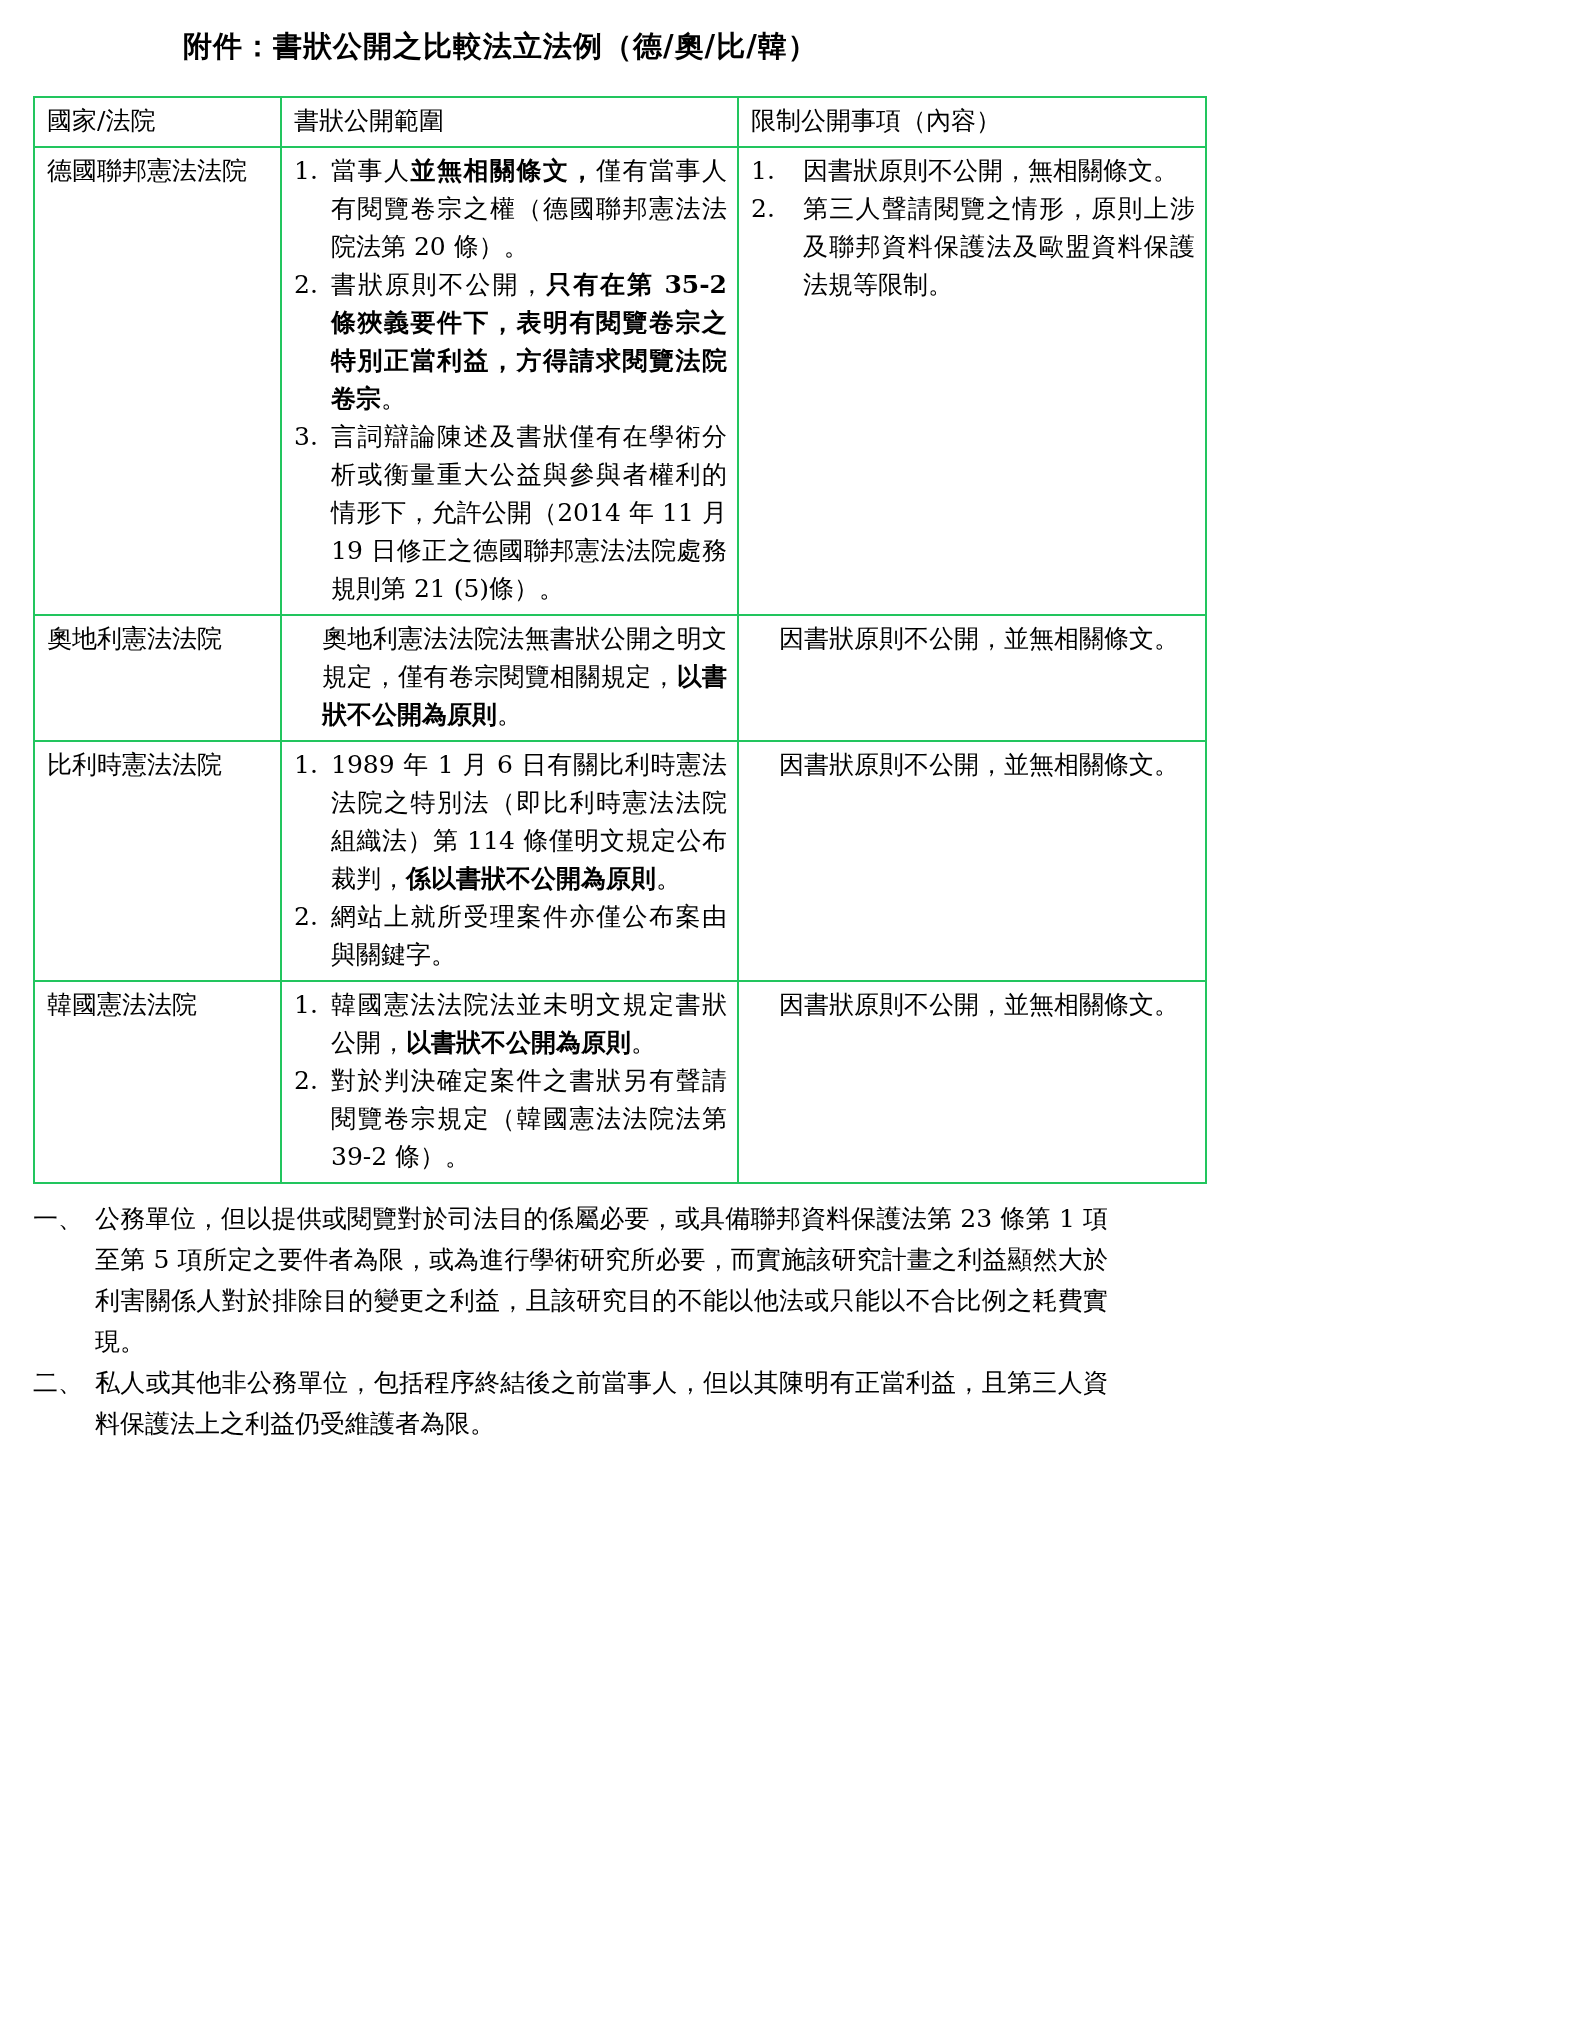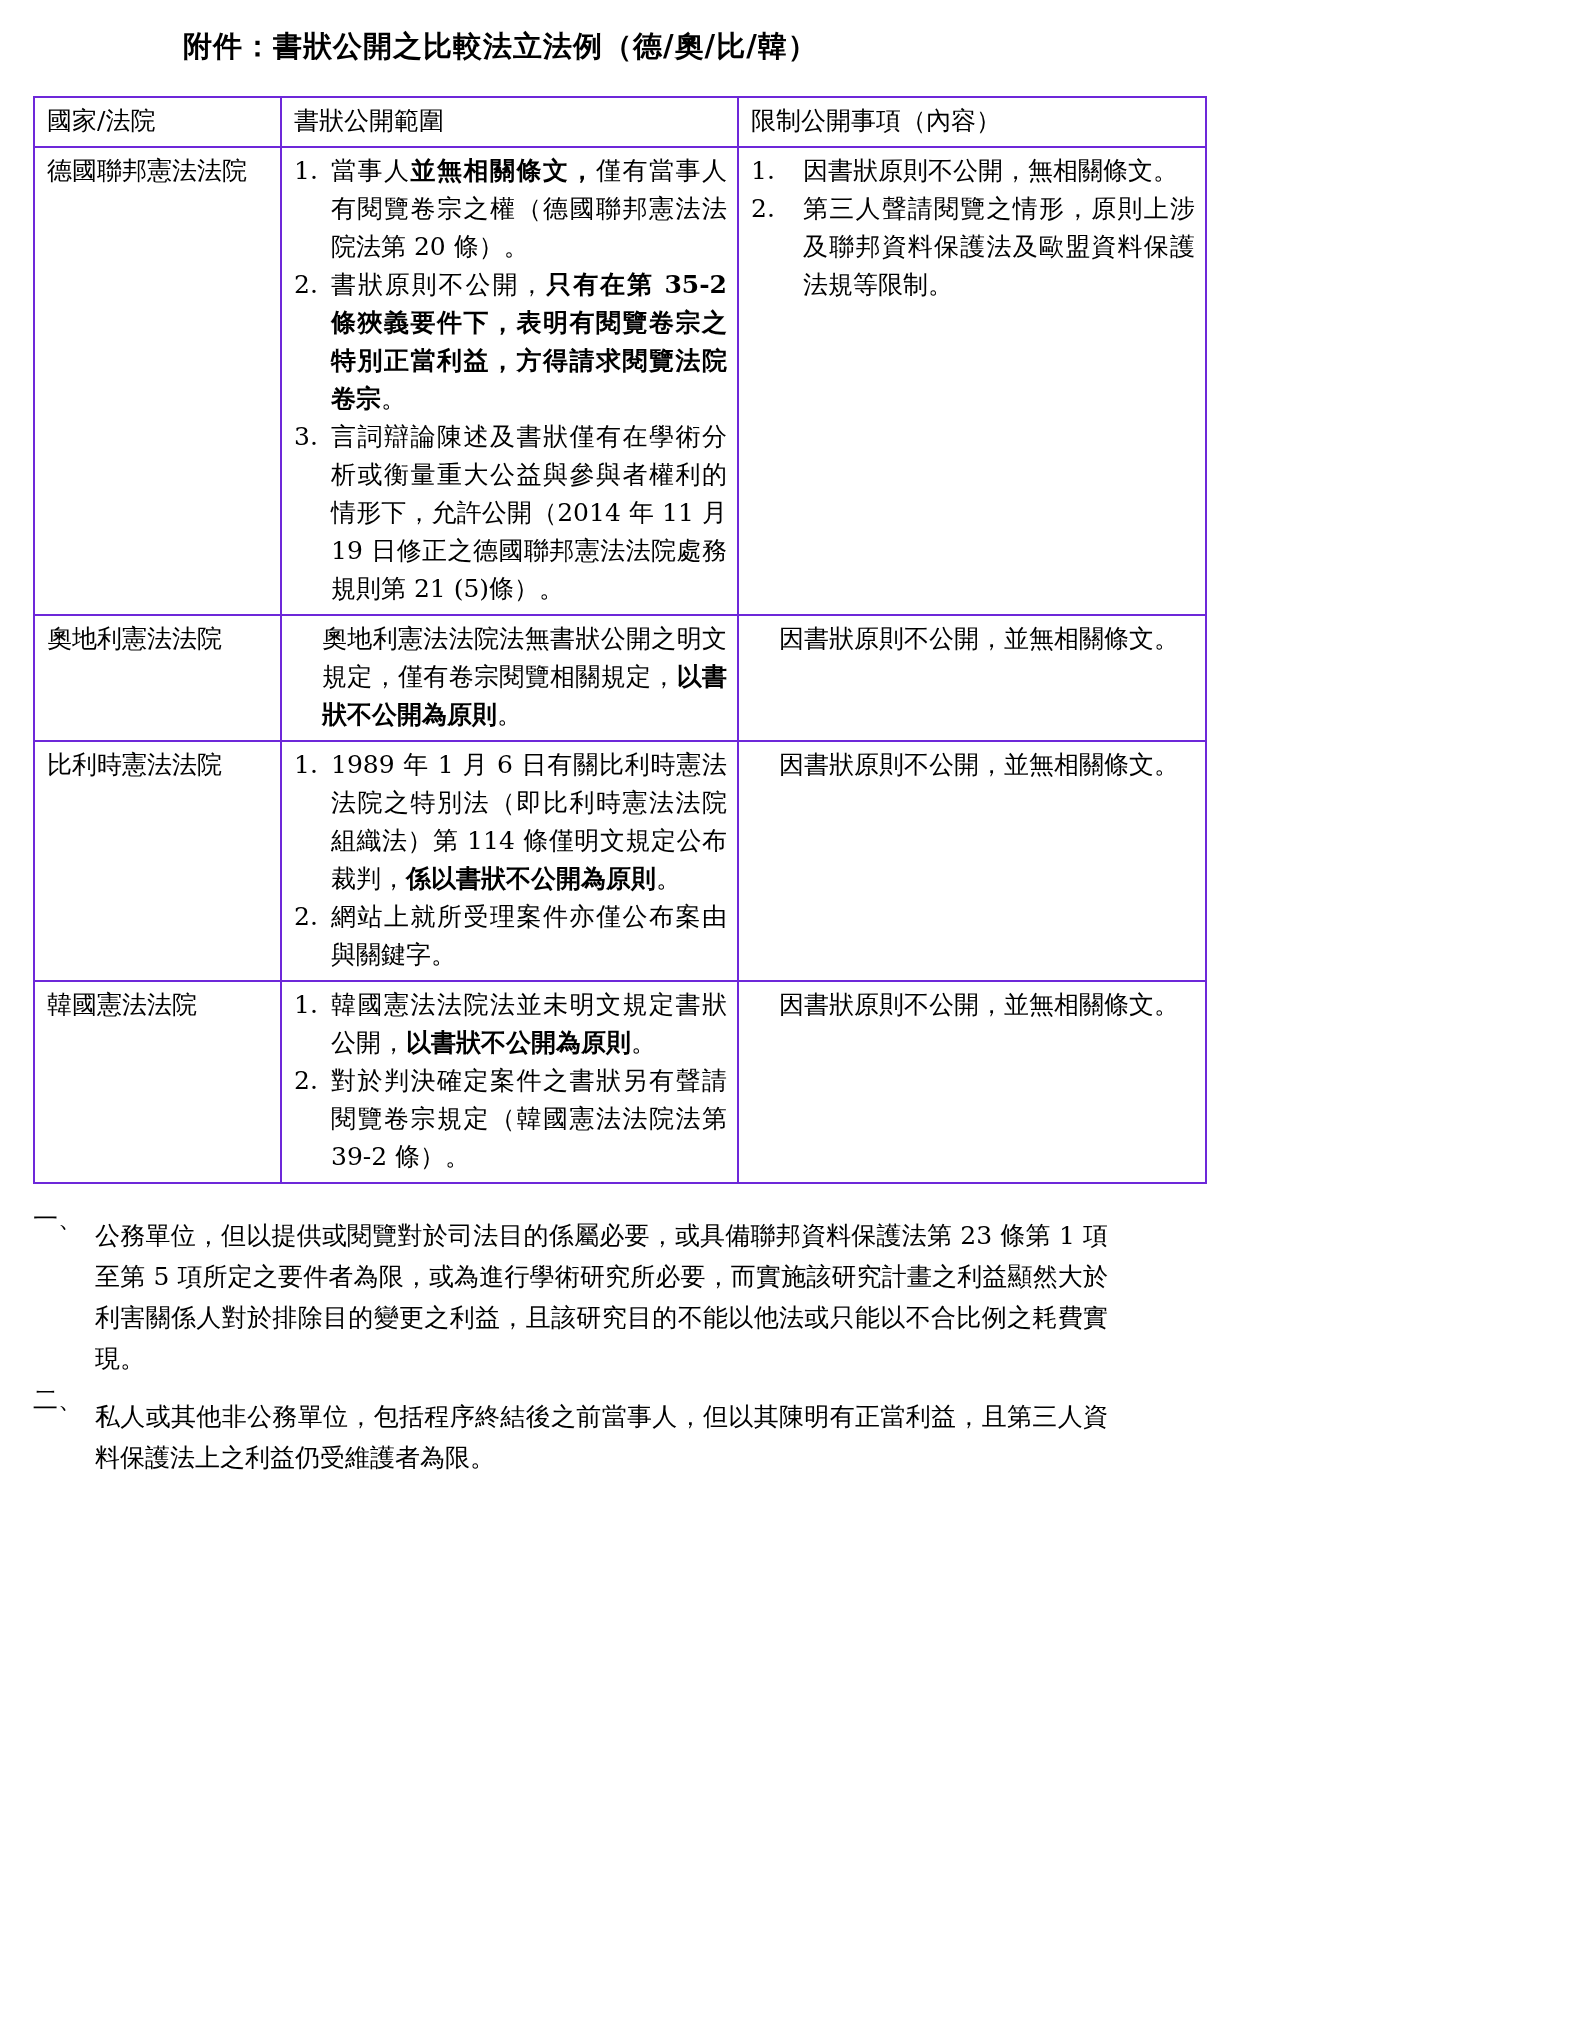--- a/index.html
+++ b/index.html
@@ -25,21 +25,21 @@
     margin: 0 0 30px 150px;
     letter-spacing: 1px;
   }
   table.law-table {
     border-collapse: collapse;
     table-layout: fixed;
     width: 1172px;
   }
   table.law-table th,
   table.law-table td {
-    border: 2px solid #6d28d9;
+    border: 2px solid #22c55e;
     vertical-align: top;
     text-align: left;
     font-weight: normal;
     font-size: 25px;
     line-height: 38px;
     padding: 4px 10px 6px 12px;
     box-sizing: border-box;
     word-break: break-all;
   }
   col.c1 { width: 247px; }
@@ -85,21 +85,20 @@
   .note-item {
     display: flex;
     align-items: flex-start;
   }
   .note-item .marker {
     flex: 0 0 62px;
   }
   .note-item .txt {
     flex: 1 1 auto;
     text-align: justify;
-    margin-top: 17px;
   }
 </style>
 </head>
 <body>
 
 <div class="page">
 
   <h1 class="title">附件：書狀公開之比較法立法例（德/奧/比/韓）</h1>
 
   <table class="law-table">

